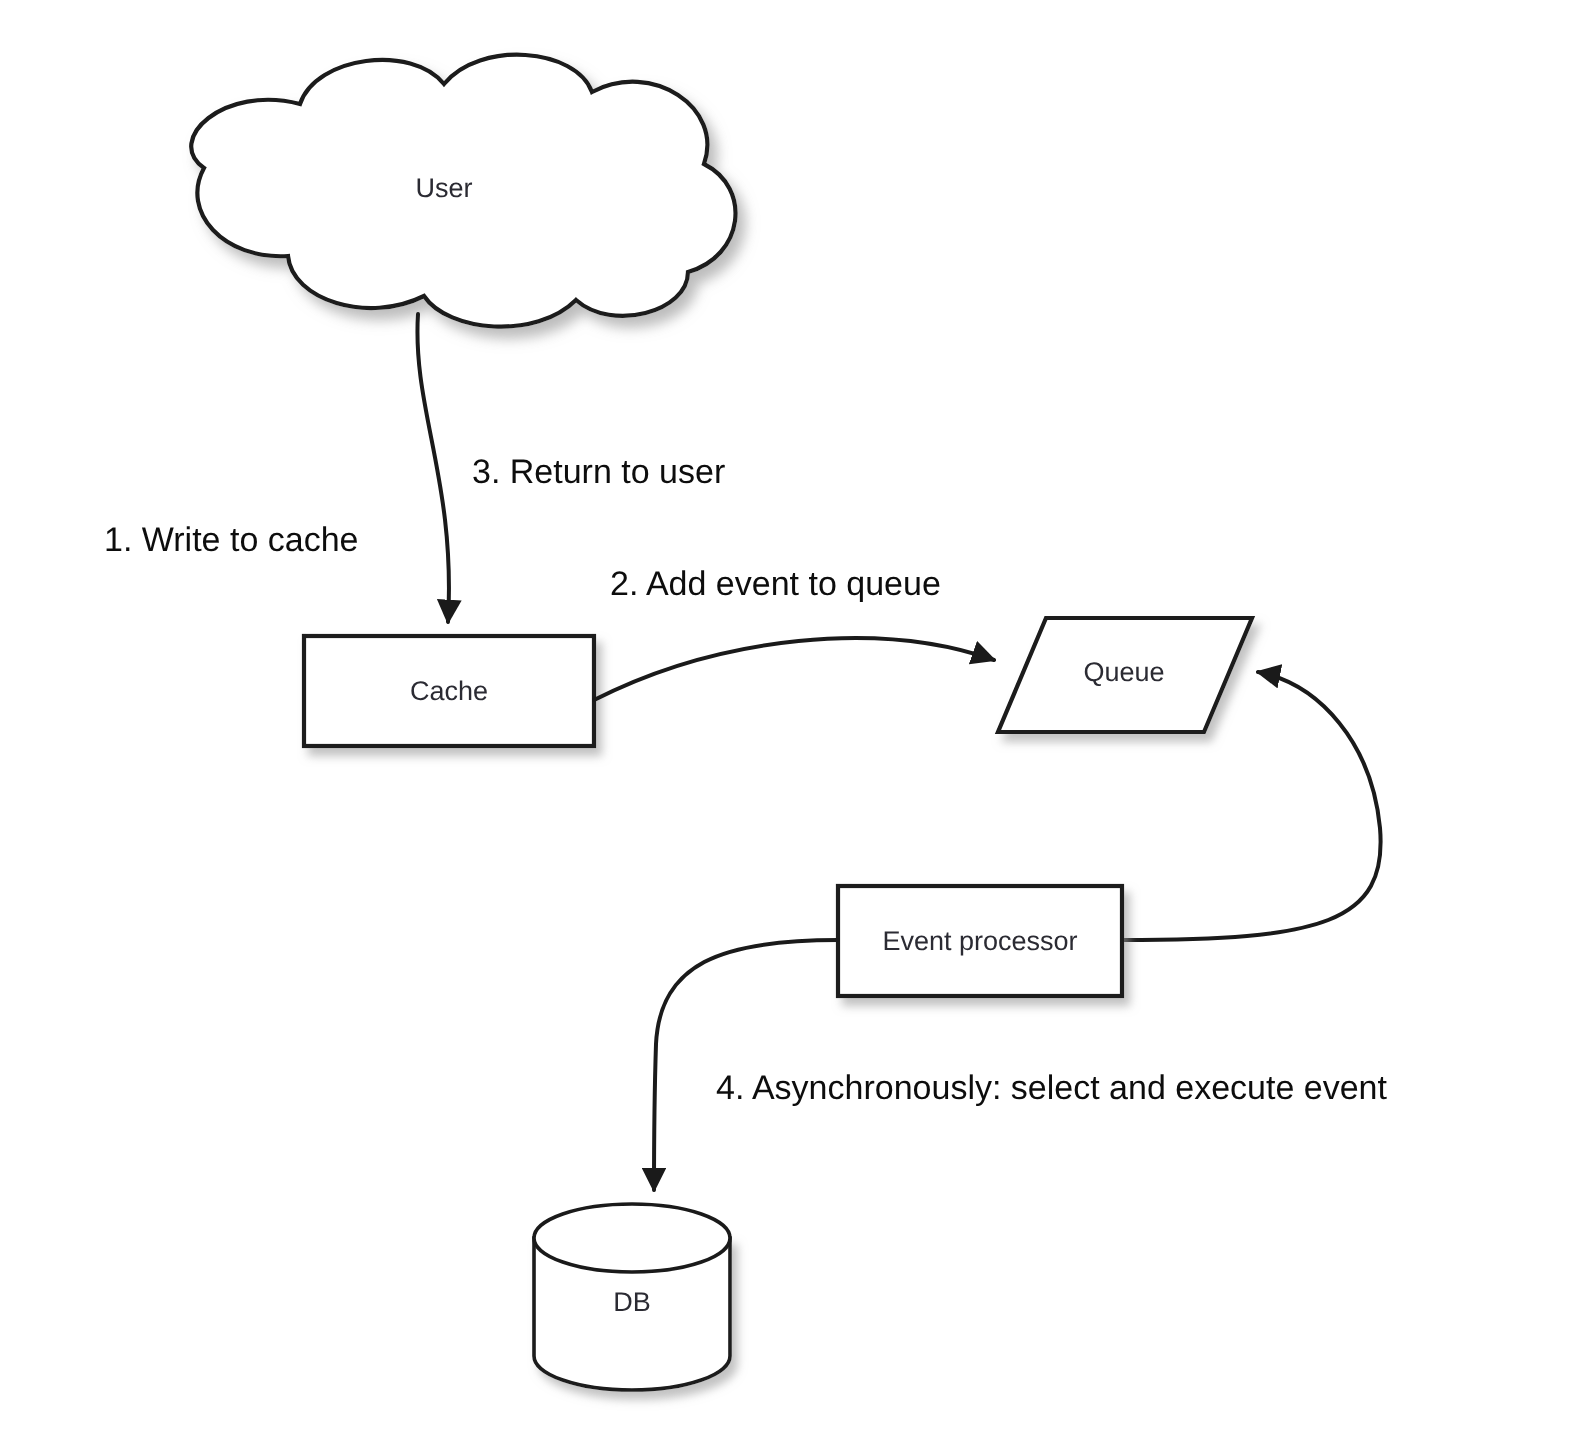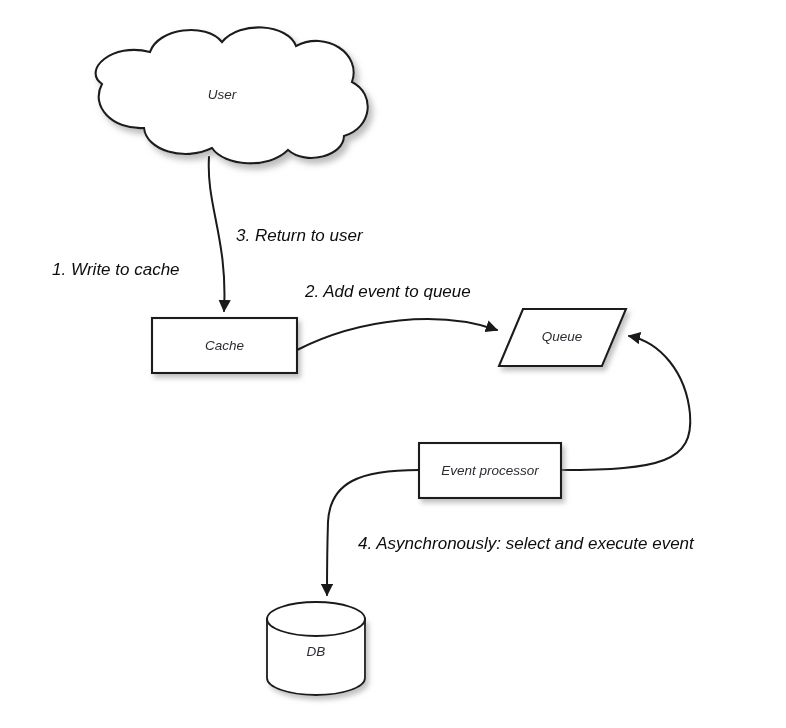--- a/index.html
+++ b/index.html
@@ -13,21 +13,20 @@
     font-family: "Liberation Sans", sans-serif;
     overflow: hidden;
     position: relative;
   }
   #diagram-root {
     position: absolute;
     left: 0;
     top: 0;
     width: 786px;
     height: 728px;
-    font-style: italic;
   }
   svg.canvas {
     position: absolute;
     left: 0;
     top: 0;
     width: 786px;
     height: 728px;
     display: block;
   }
   .shape-fill {

